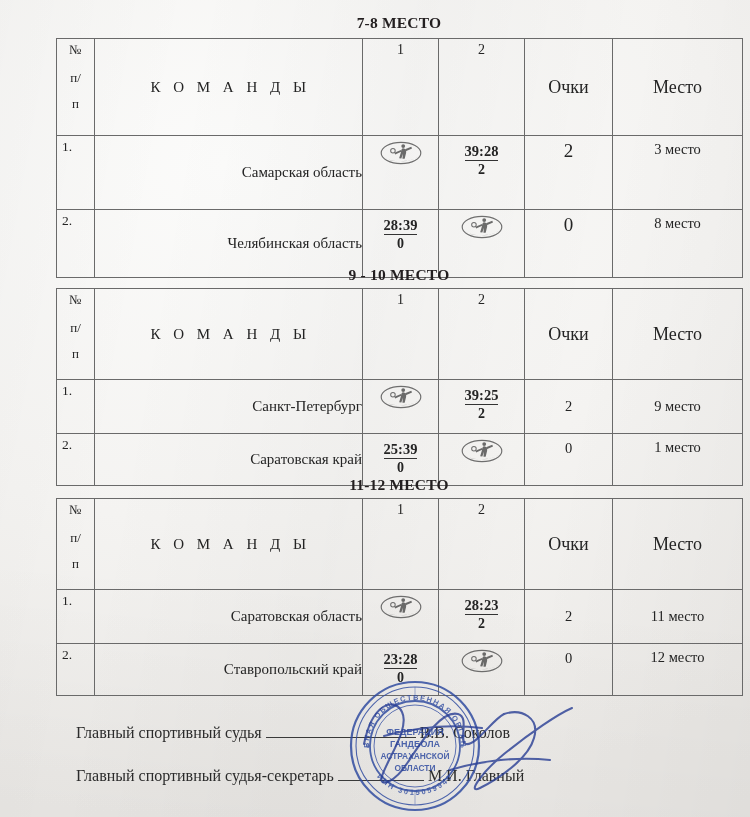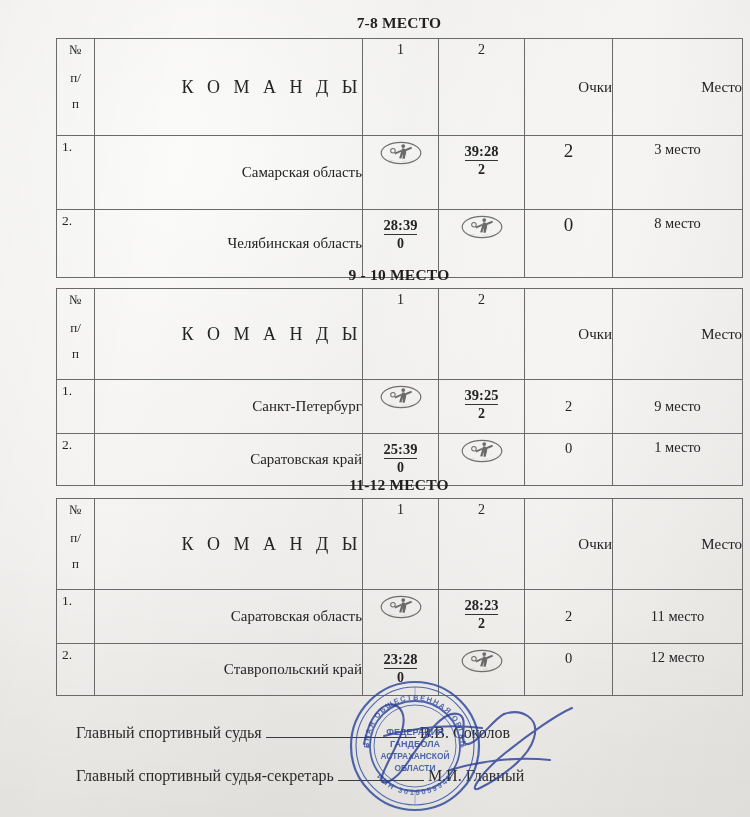--- a/index.html
+++ b/index.html
@@ -79,39 +79,39 @@
     font-size: 13px;
     line-height: 1.0;
     padding-top: 4px !important;
     font-weight: bold;
   }
   .hdr-num span { display: block; }
   .hdr-num .l1 { margin-bottom: 15px; }
   .hdr-num .l2 { margin-bottom: 13px; }
 
   .hdr-teams {
-    text-align: right;
+    text-align: center;
     vertical-align: middle;
     font-weight: bold;
-    font-size: 18px;
+    font-size: 15px;
     letter-spacing: 4.5px;
     padding-left: 4px !important;
   }
   .hdr-mnum {
     text-align: center;
     vertical-align: top;
     font-weight: bold;
     font-size: 14px;
     padding-top: 3px !important;
   }
   .hdr-mid {
-    text-align: right;
+    text-align: center;
     vertical-align: middle;
     font-weight: bold;
-    font-size: 15px;
+    font-size: 18px;
   }
 
   
   .cell-num {
     text-align: left;
     vertical-align: top;
     font-size: 13.5px;
     padding: 3px 0 0 5px !important;
   }
   .cell-team {

